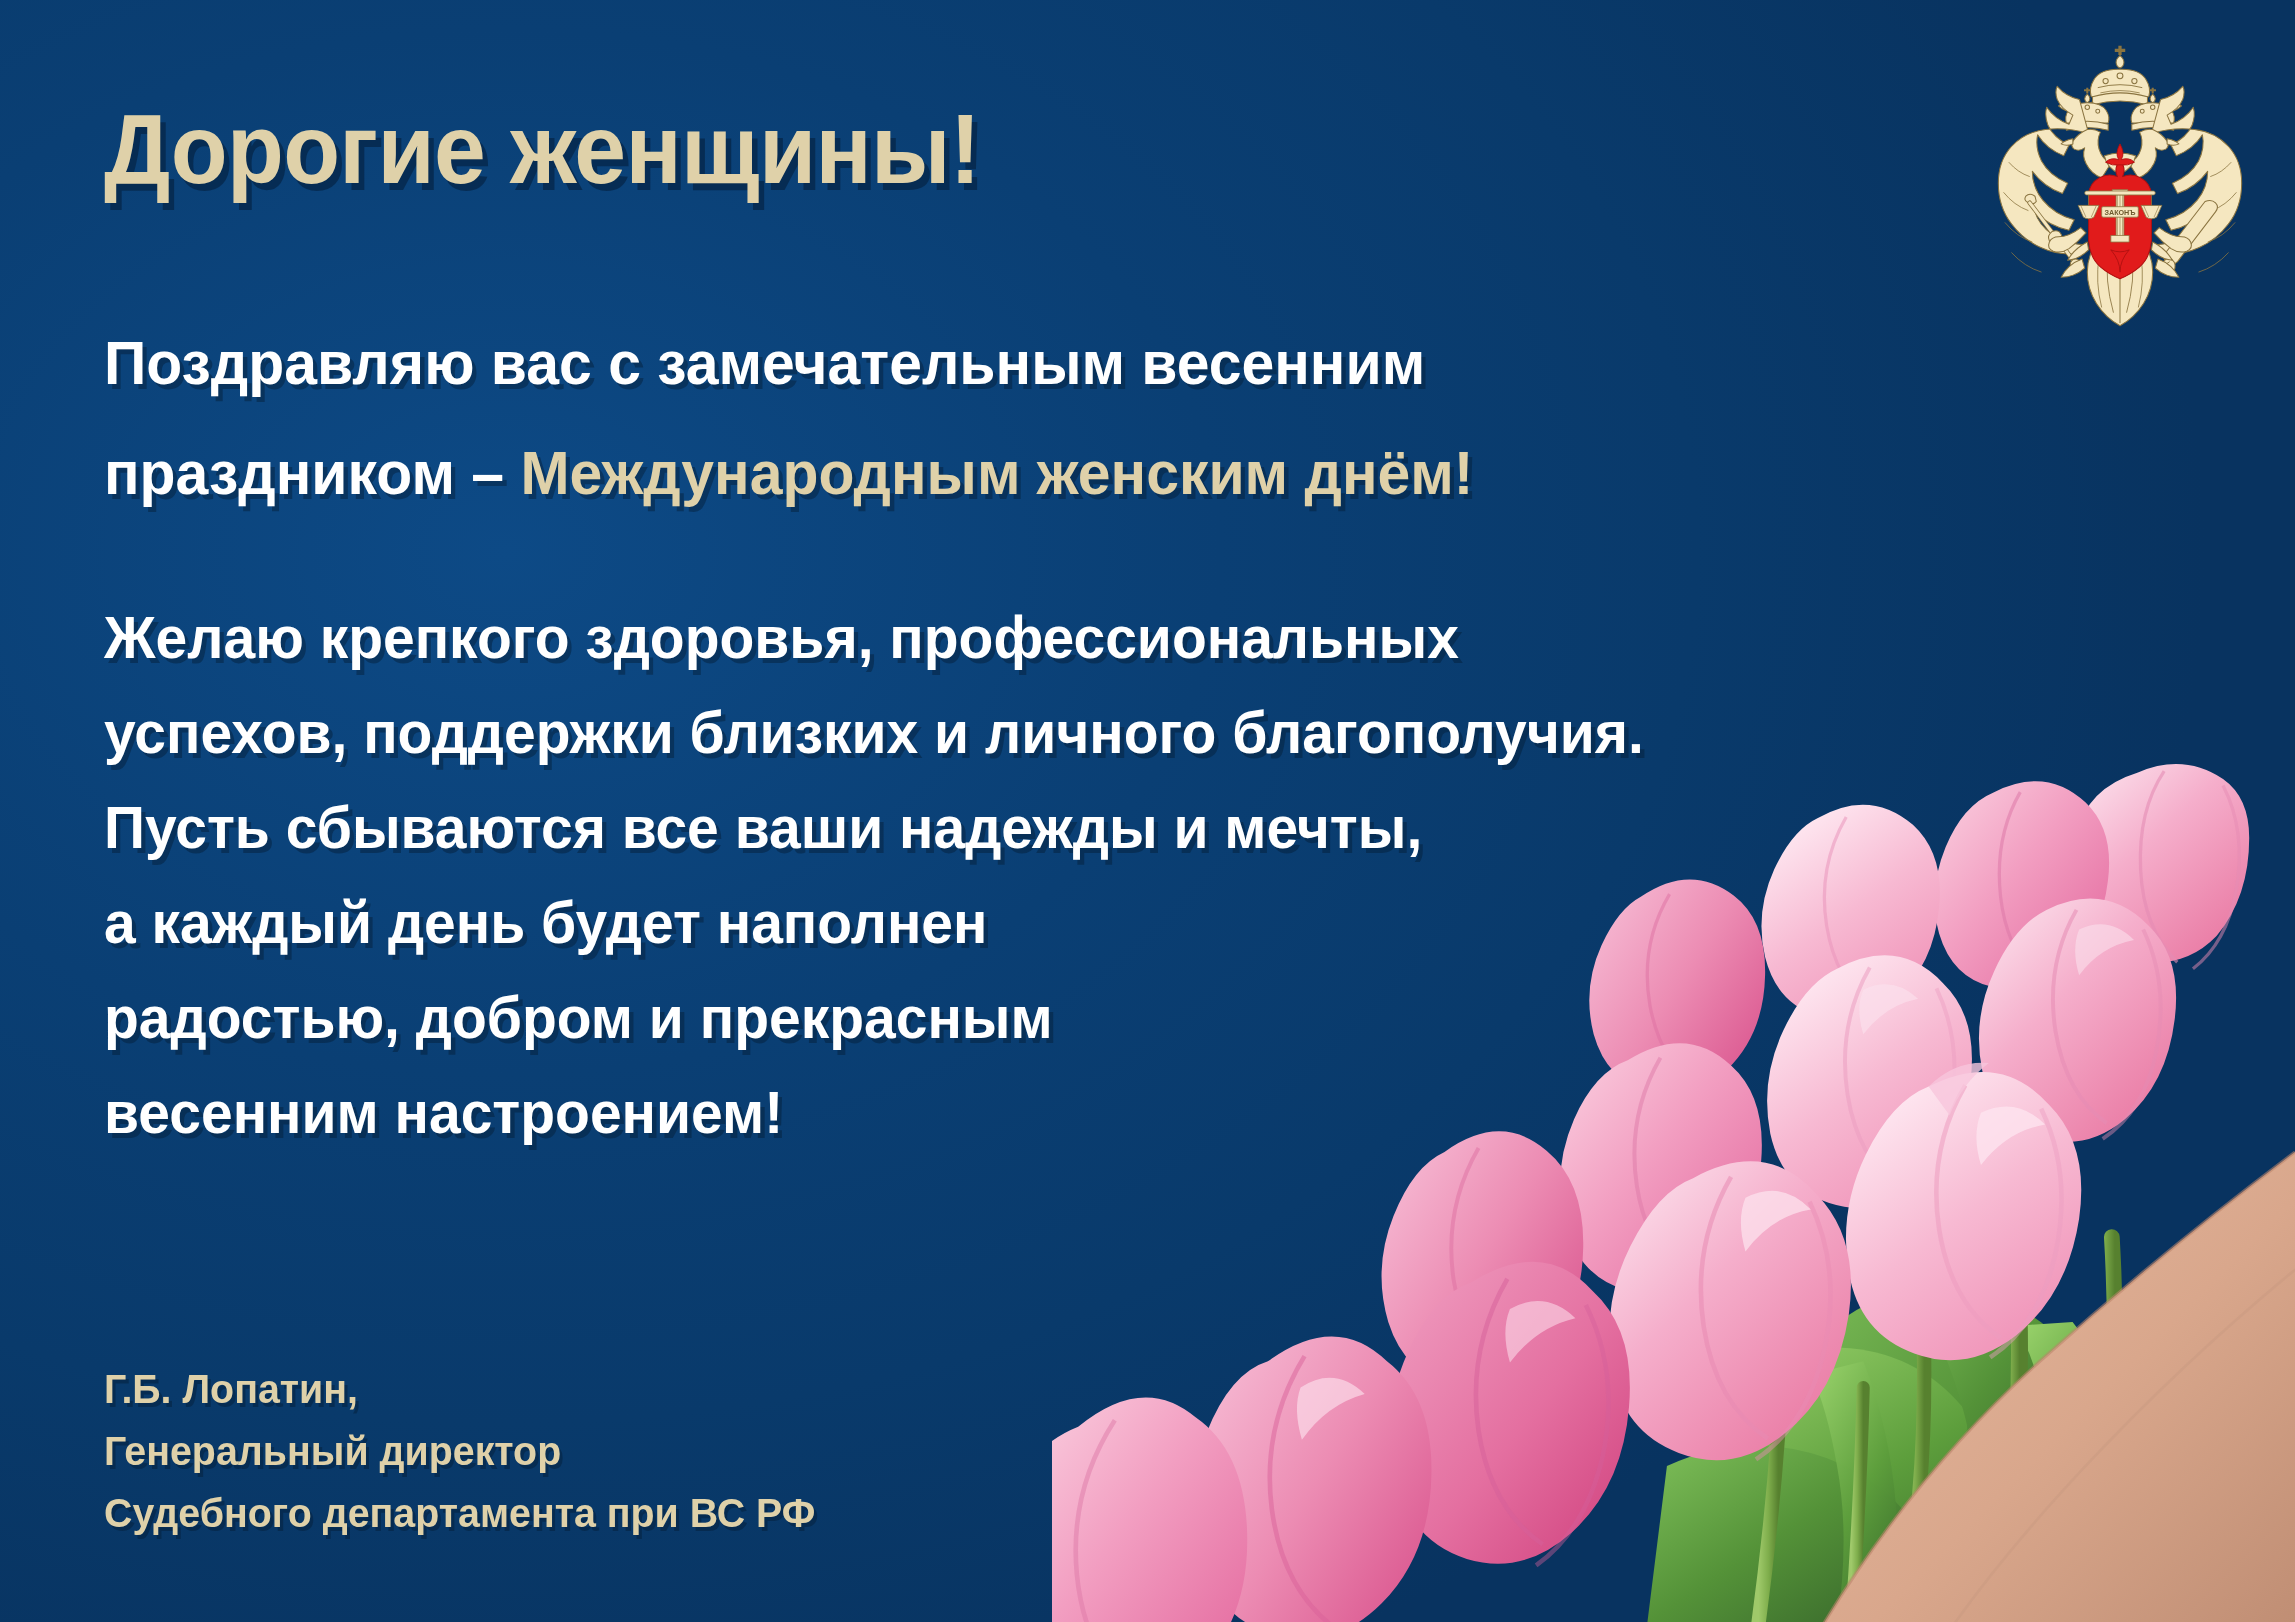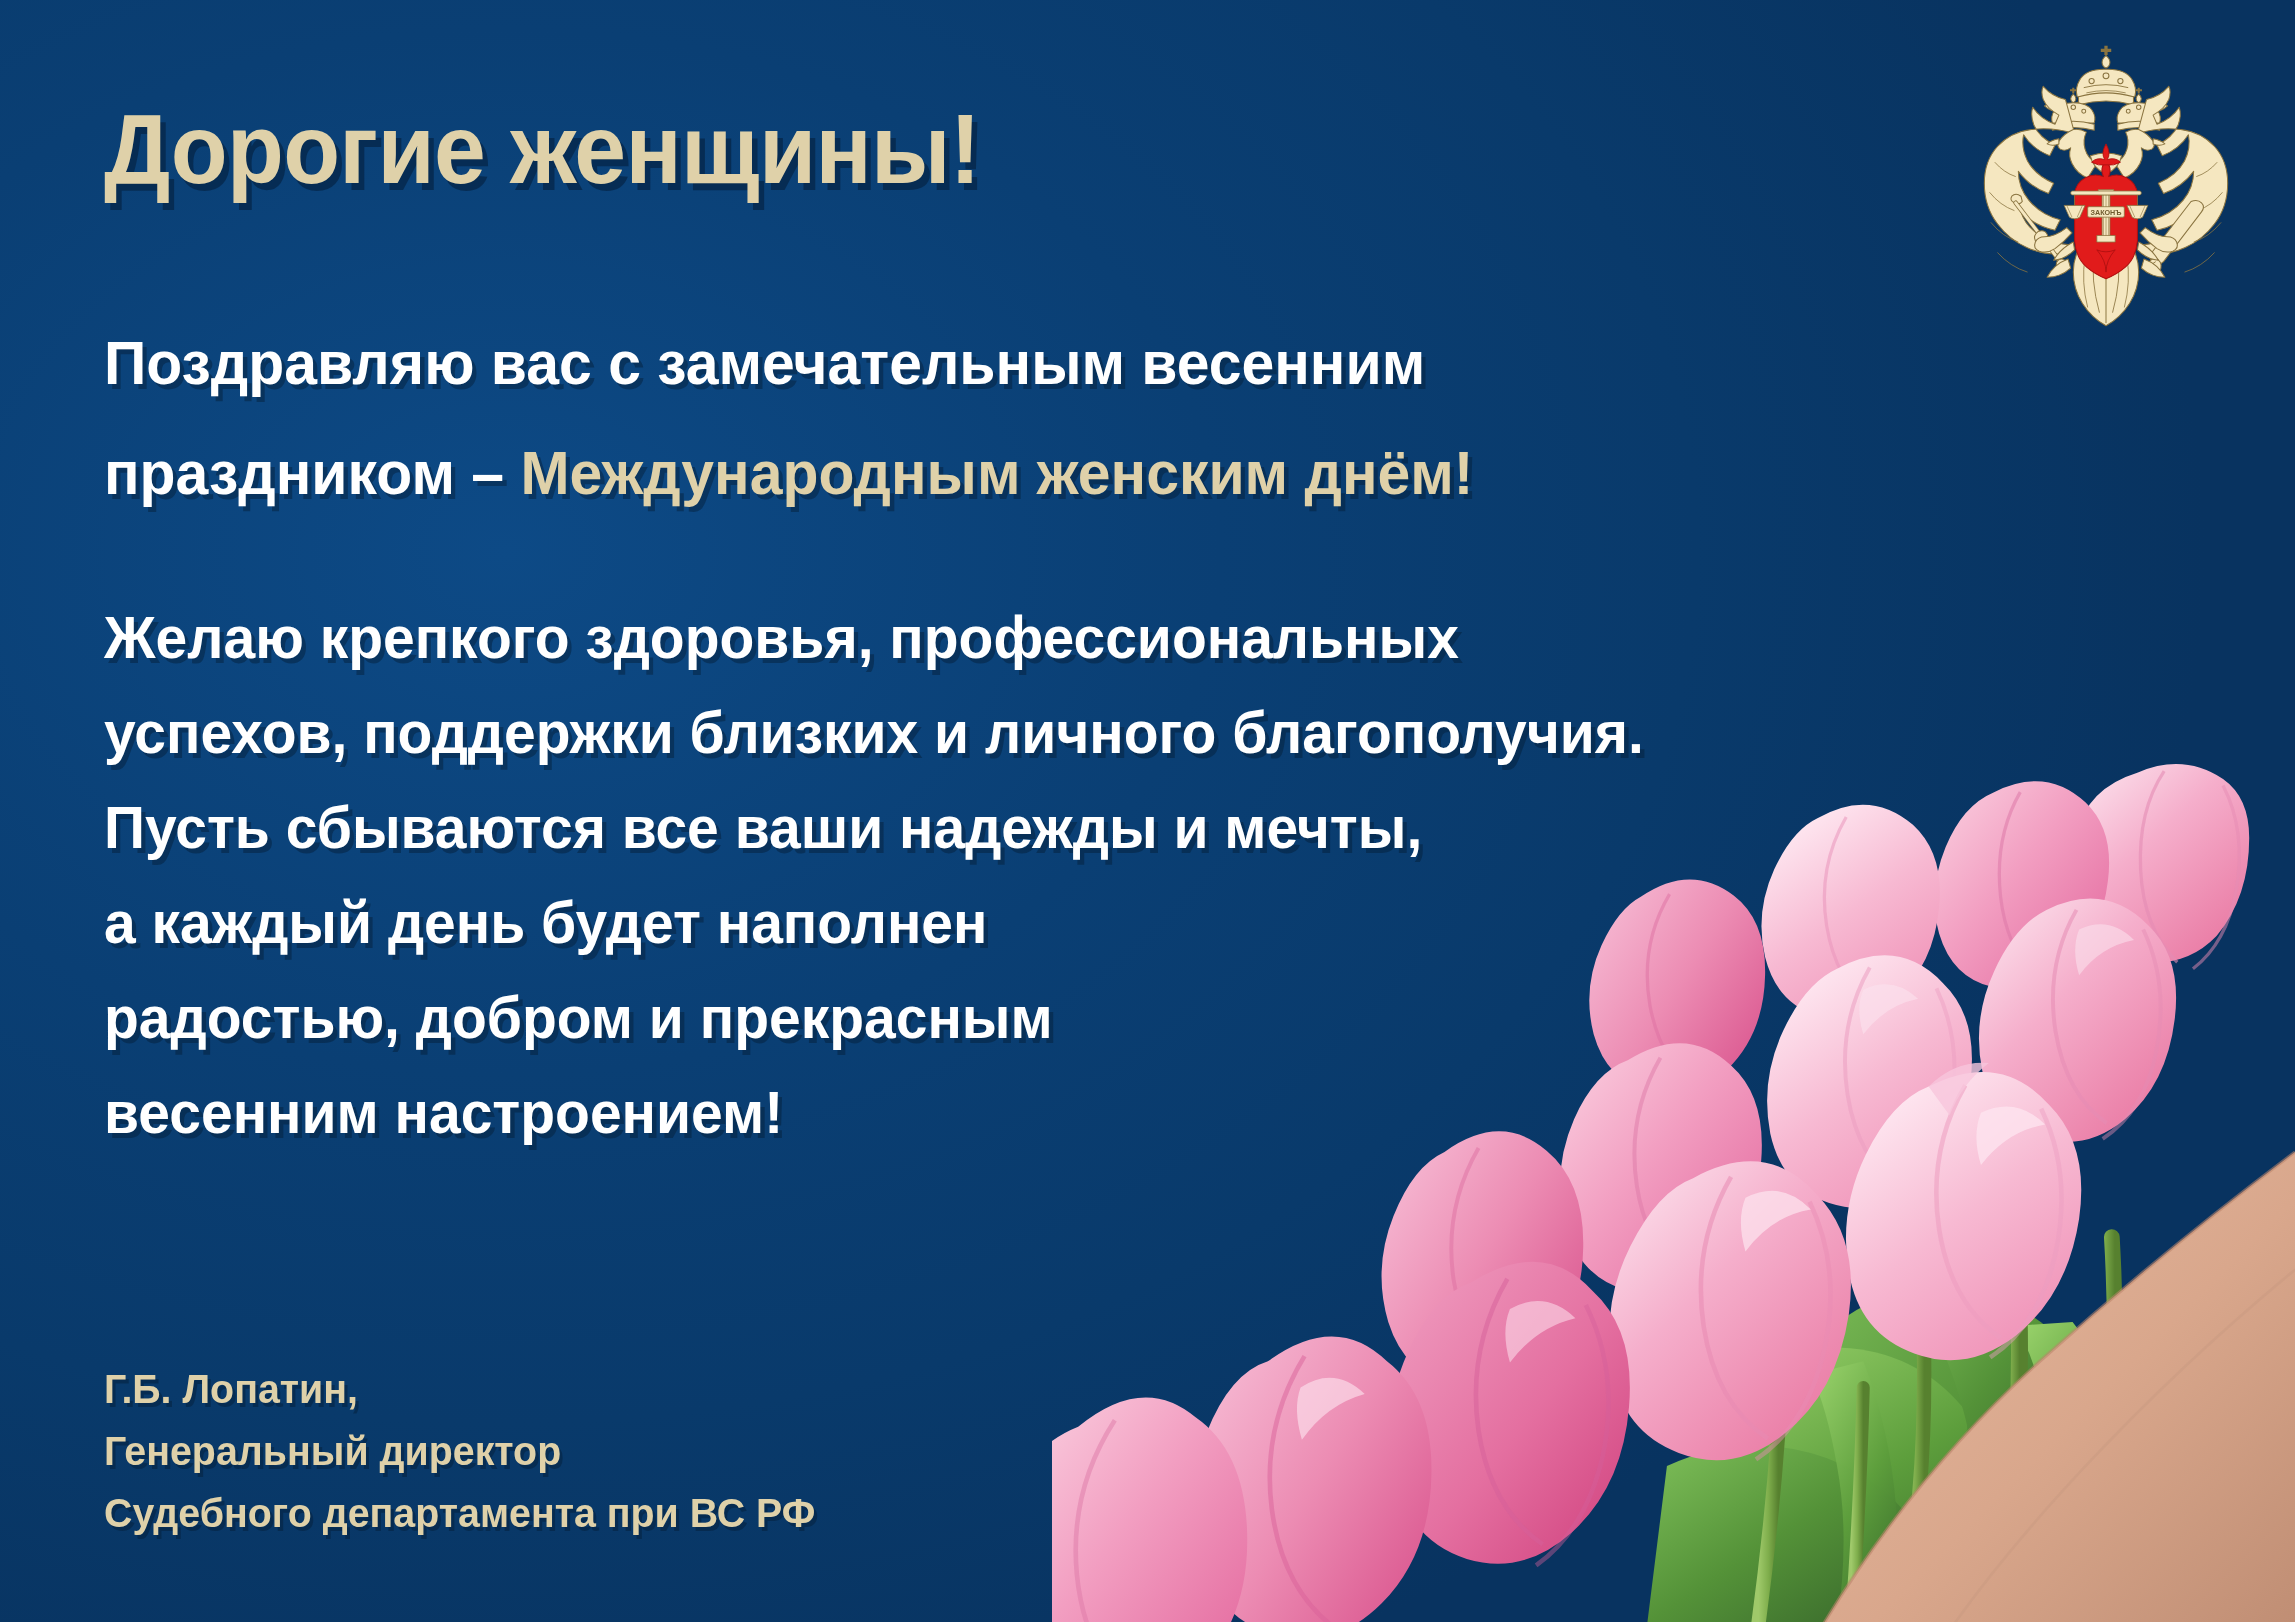--- a/index.html
+++ b/index.html
@@ -82,21 +82,21 @@
     color:#dfd1a9;
     transform:scaleX(0.96);
     transform-origin:left top;
     text-shadow:3.3px 3.9px 0 rgba(4,28,54,.45);
   }
   .sign .ln{display:block;white-space:nowrap;}
 
   
   .emblem{
     position:absolute;
-    right:58px;
+    right:44px;
     top:34px;
     width:262px;
     height:314px;
     z-index:7;
   }
   .emblem svg{width:100%;height:100%;display:block;}
 
   
   .bouquet{
     position:absolute;

